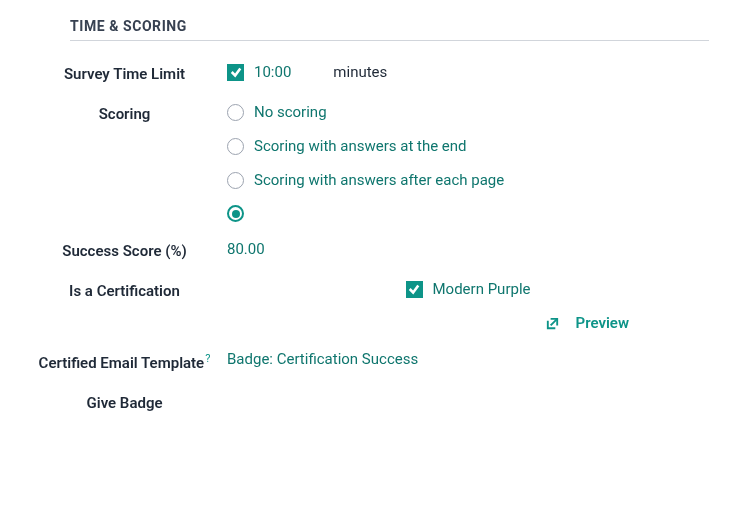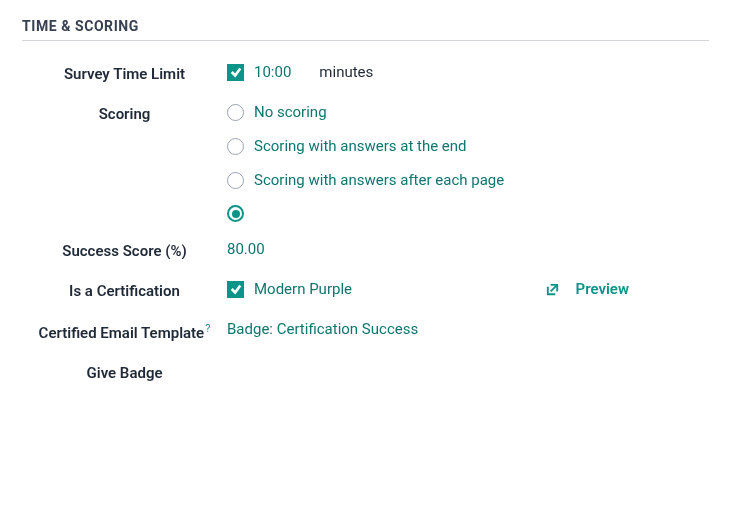--- a/index.html
+++ b/index.html
@@ -17,20 +17,21 @@
     }
     .section-header {
       font-size: 14px;
       font-weight: 700;
       color: #374151;
       letter-spacing: 0.04em;
       text-transform: uppercase;
       padding-bottom: 6px;
       border-bottom: 1px solid #d1d5db;
       margin-bottom: 22px;
+      margin-left: 48px;
     }
     .form-row {
       display: flex;
       align-items: flex-start;
       margin-bottom: 18px;
     }
     .form-label {
       flex: 0 0 205px;
       font-weight: 600;
       color: #1f2937;
@@ -93,21 +94,21 @@
       width: 8px;
       height: 8px;
       background: #0d9488;
       border-radius: 50%;
     }
     .radio-label, .plain-text {
       color: #0f766e;
     }
     .unit-label {
       color: #1f2937;
-      margin-left: 18px;
+      margin-left: 32px;
     }
     .link-text {
       color: #0d9488;
       cursor: pointer;
     }
     .preview-wrap {
       display: flex;
       align-items: center;
       gap: 16px;
       color: #0d9488;
@@ -117,21 +118,21 @@
       margin-right: 80px;
     }
     .preview-wrap svg {
       width: 15px;
       height: 15px;
       stroke: #0d9488;
       fill: none;
       stroke-width: 2;
     }
     .cert-row .form-value {
-      flex-direction: row;
+      flex-direction: column;
       align-items: center;
       justify-content: flex-end;
     }
     .cert-row .inline-group {
       flex: 0 0 auto;
     }
   </style>
 </head>
 <body>
 

